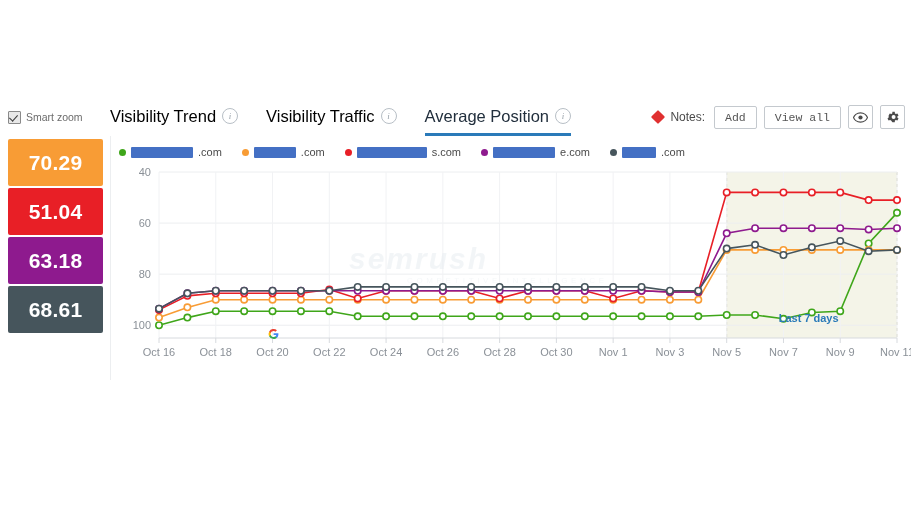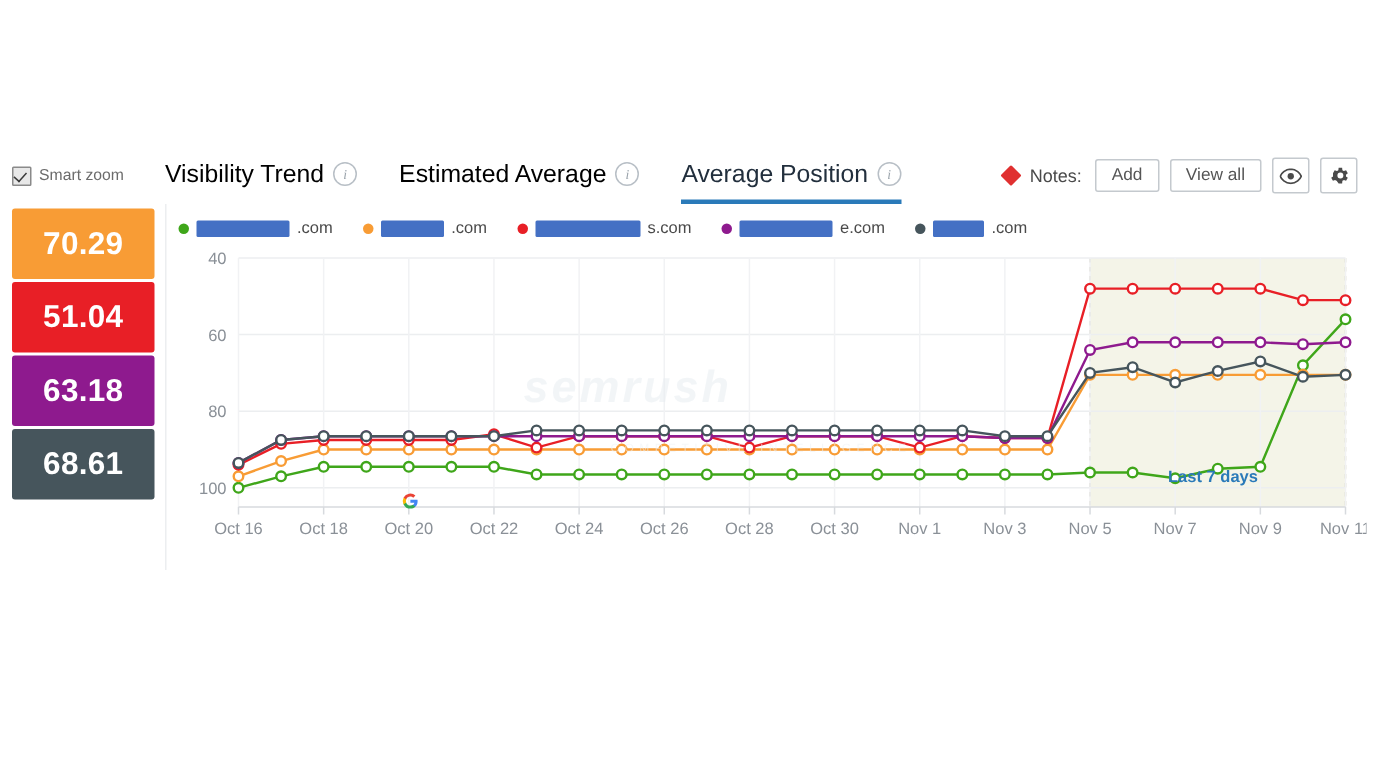--- a/index.html
+++ b/index.html
@@ -125,20 +125,21 @@
   }
   .btn {
     border: 1px solid #c4c9ce;
     background: #fff;
     border-radius: 2px;
     font-size: 11.5px;
     color: #555;
     padding: 4px 10px;
     cursor: pointer;
     white-space: nowrap;
+    font-family: Liberation Mono, monospace;
   }
   .icon-btn {
     border: 1px solid #c4c9ce;
     background: #fff;
     border-radius: 2px;
     width: 25px; height: 24px;
     display: flex; align-items: center; justify-content: center;
     cursor: pointer;
     padding: 0;
   }
@@ -219,21 +220,21 @@
     font-weight: bold;
     font-style: italic;
     color: #e9eef2;
     letter-spacing: 2px;
     line-height: 1;
   }
   .wm-sub {
     font-size: 8px;
     color: #eef2f5;
     letter-spacing: 3.6px;
-    margin-top: 20px;
+    margin-top: 2px;
     margin-left: 58px;
   }
 </style>
 </head>
 <body>
 
 <div id="app">
 
   <div class="toolbar">
 
@@ -241,21 +242,21 @@
       <span class="chk"></span>
       <span class="smartzoom-label">Smart zoom</span>
     </div>
 
     <div class="tabs">
       <div class="tab">
         <span class="tab-label">Visibility Trend</span>
         <span class="info-i">i</span>
       </div>
       <div class="tab">
-        <span class="tab-label">Estimated Average</span>
+        <span class="tab-label">Visibility Traffic</span>
         <span class="info-i">i</span>
       </div>
       <div class="tab active">
         <span class="tab-label">Average Position</span>
         <span class="info-i">i</span>
       </div>
     </div>
 
     <div class="notes-group">
       <span class="note-diamond"></span>

